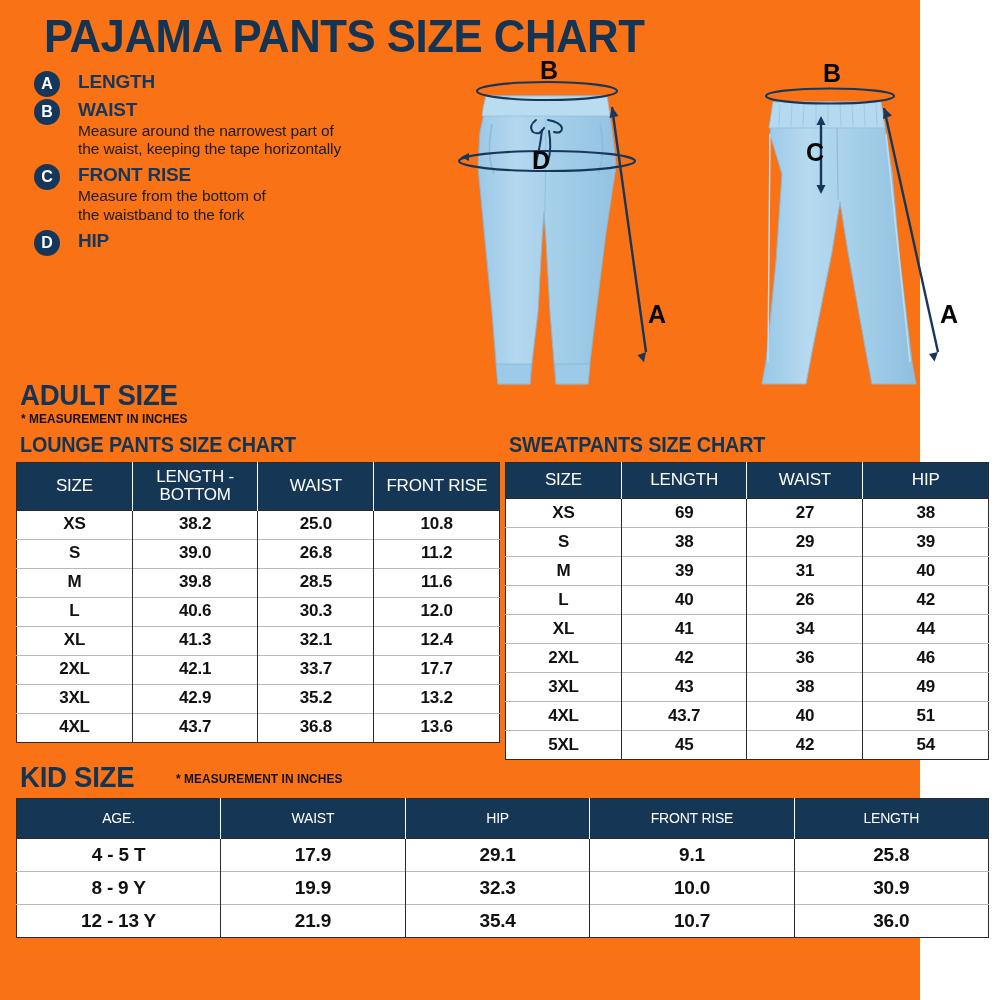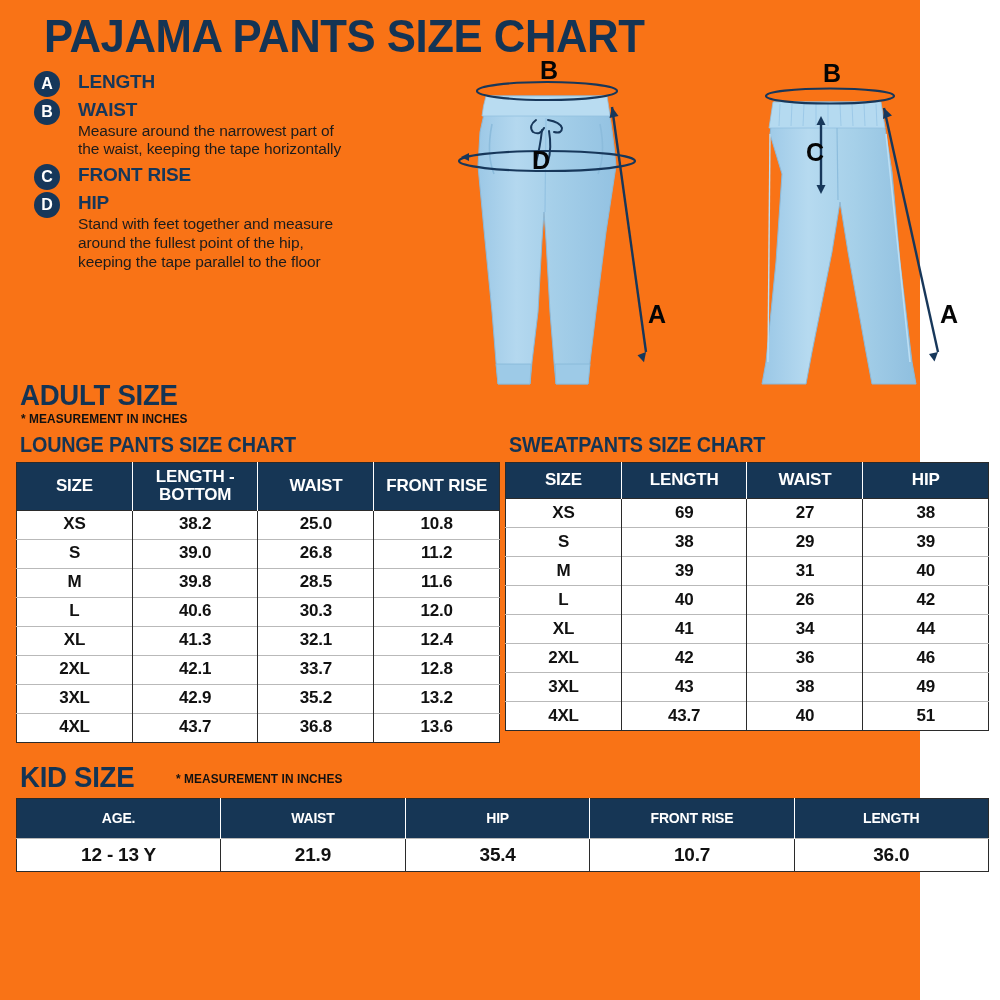--- a/index.html
+++ b/index.html
@@ -86,21 +86,21 @@
     position: absolute;
     border-collapse: collapse;
     table-layout: fixed;
     background: #fff;
     border: 1.5px solid #2b2b2b;
   }
   table.sz th {
     background: #163655;
     color: #ffffff;
     font-size: 17px;
-    font-weight: 700;
+    font-weight: 400;
     text-align: center;
     border-right: 1.5px solid #ffffff;
     border-bottom: none;
     padding: 5px 2px;
     line-height: 1.08;
     letter-spacing: -0.2px;
   }
   table.sz th:last-child { border-right: none; }
   table.sz td {
     text-align: center;
@@ -142,25 +142,25 @@
       <span class="legend-title">LENGTH</span>
     </div>
     <div class="legend-item">
       <span class="badge">B</span>
       <span class="legend-title">WAIST</span>
       <span class="legend-desc">Measure around the narrowest part of<br>the waist, keeping the tape horizontally</span>
     </div>
     <div class="legend-item">
       <span class="badge">C</span>
       <span class="legend-title">FRONT RISE</span>
+      <span class="legend-desc">Measure from the bottom of<br>the waistband to the fork</span>
     </div>
     <div class="legend-item">
       <span class="badge">D</span>
       <span class="legend-title">HIP</span>
-      <span class="legend-desc">Stand with feet together and measure<br>around the fullest point of the hip,<br>keeping the tape parallel to the floor</span>
     </div>
   </div>
 
   <div class="pants-area">
 
     <div class="pant-fig left">
       <svg width="270" height="335" viewBox="0 0 270 335">
         <defs>
           <linearGradient id="jg" x1="0" y1="0" x2="1" y2="0">
             <stop offset="0%" stop-color="#9cc8e6"></stop>
@@ -317,21 +317,21 @@
         <tr>
           <td>XL</td>
           <td>41.3</td>
           <td>32.1</td>
           <td>12.4</td>
         </tr>
         <tr>
           <td>2XL</td>
           <td>42.1</td>
           <td>33.7</td>
-          <td>12.8</td>
+          <td>17.7</td>
         </tr>
         <tr>
           <td>3XL</td>
           <td>42.9</td>
           <td>35.2</td>
           <td>13.2</td>
         </tr>
         <tr>
           <td>4XL</td>
           <td>43.7</td>
@@ -398,20 +398,26 @@
           <td>43</td>
           <td>38</td>
           <td>49</td>
         </tr>
         <tr>
           <td>4XL</td>
           <td>43.7</td>
           <td>40</td>
           <td>51</td>
         </tr>
+        <tr>
+          <td>5XL</td>
+          <td>45</td>
+          <td>42</td>
+          <td>54</td>
+        </tr>
       </tbody>
   </table>
 
   <div class="sec-head" style="left:20px; top:760px;">KID SIZE</div>
   <div class="sec-sub" style="left:176px; top:772px;">* MEASUREMENT IN INCHES</div>
 
   <table class="sz" id="tbl-kid">
     <colgroup>
         <col style="width:21%">
         <col style="width:19%">
@@ -422,20 +428,34 @@
     <thead>
       <tr>
         <th>AGE.</th>
         <th>WAIST</th>
         <th>HIP</th>
         <th>FRONT RISE</th>
         <th>LENGTH</th>
       </tr>
     </thead>
     <tbody>
+        <tr class="first-body">
+          <td>4 - 5 T</td>
+          <td>17.9</td>
+          <td>29.1</td>
+          <td>9.1</td>
+          <td>25.8</td>
+        </tr>
+        <tr>
+          <td>8 - 9 Y</td>
+          <td>19.9</td>
+          <td>32.3</td>
+          <td>10.0</td>
+          <td>30.9</td>
+        </tr>
         <tr>
           <td>12 - 13 Y</td>
           <td>21.9</td>
           <td>35.4</td>
           <td>10.7</td>
           <td>36.0</td>
         </tr>
       </tbody>
   </table>
 

